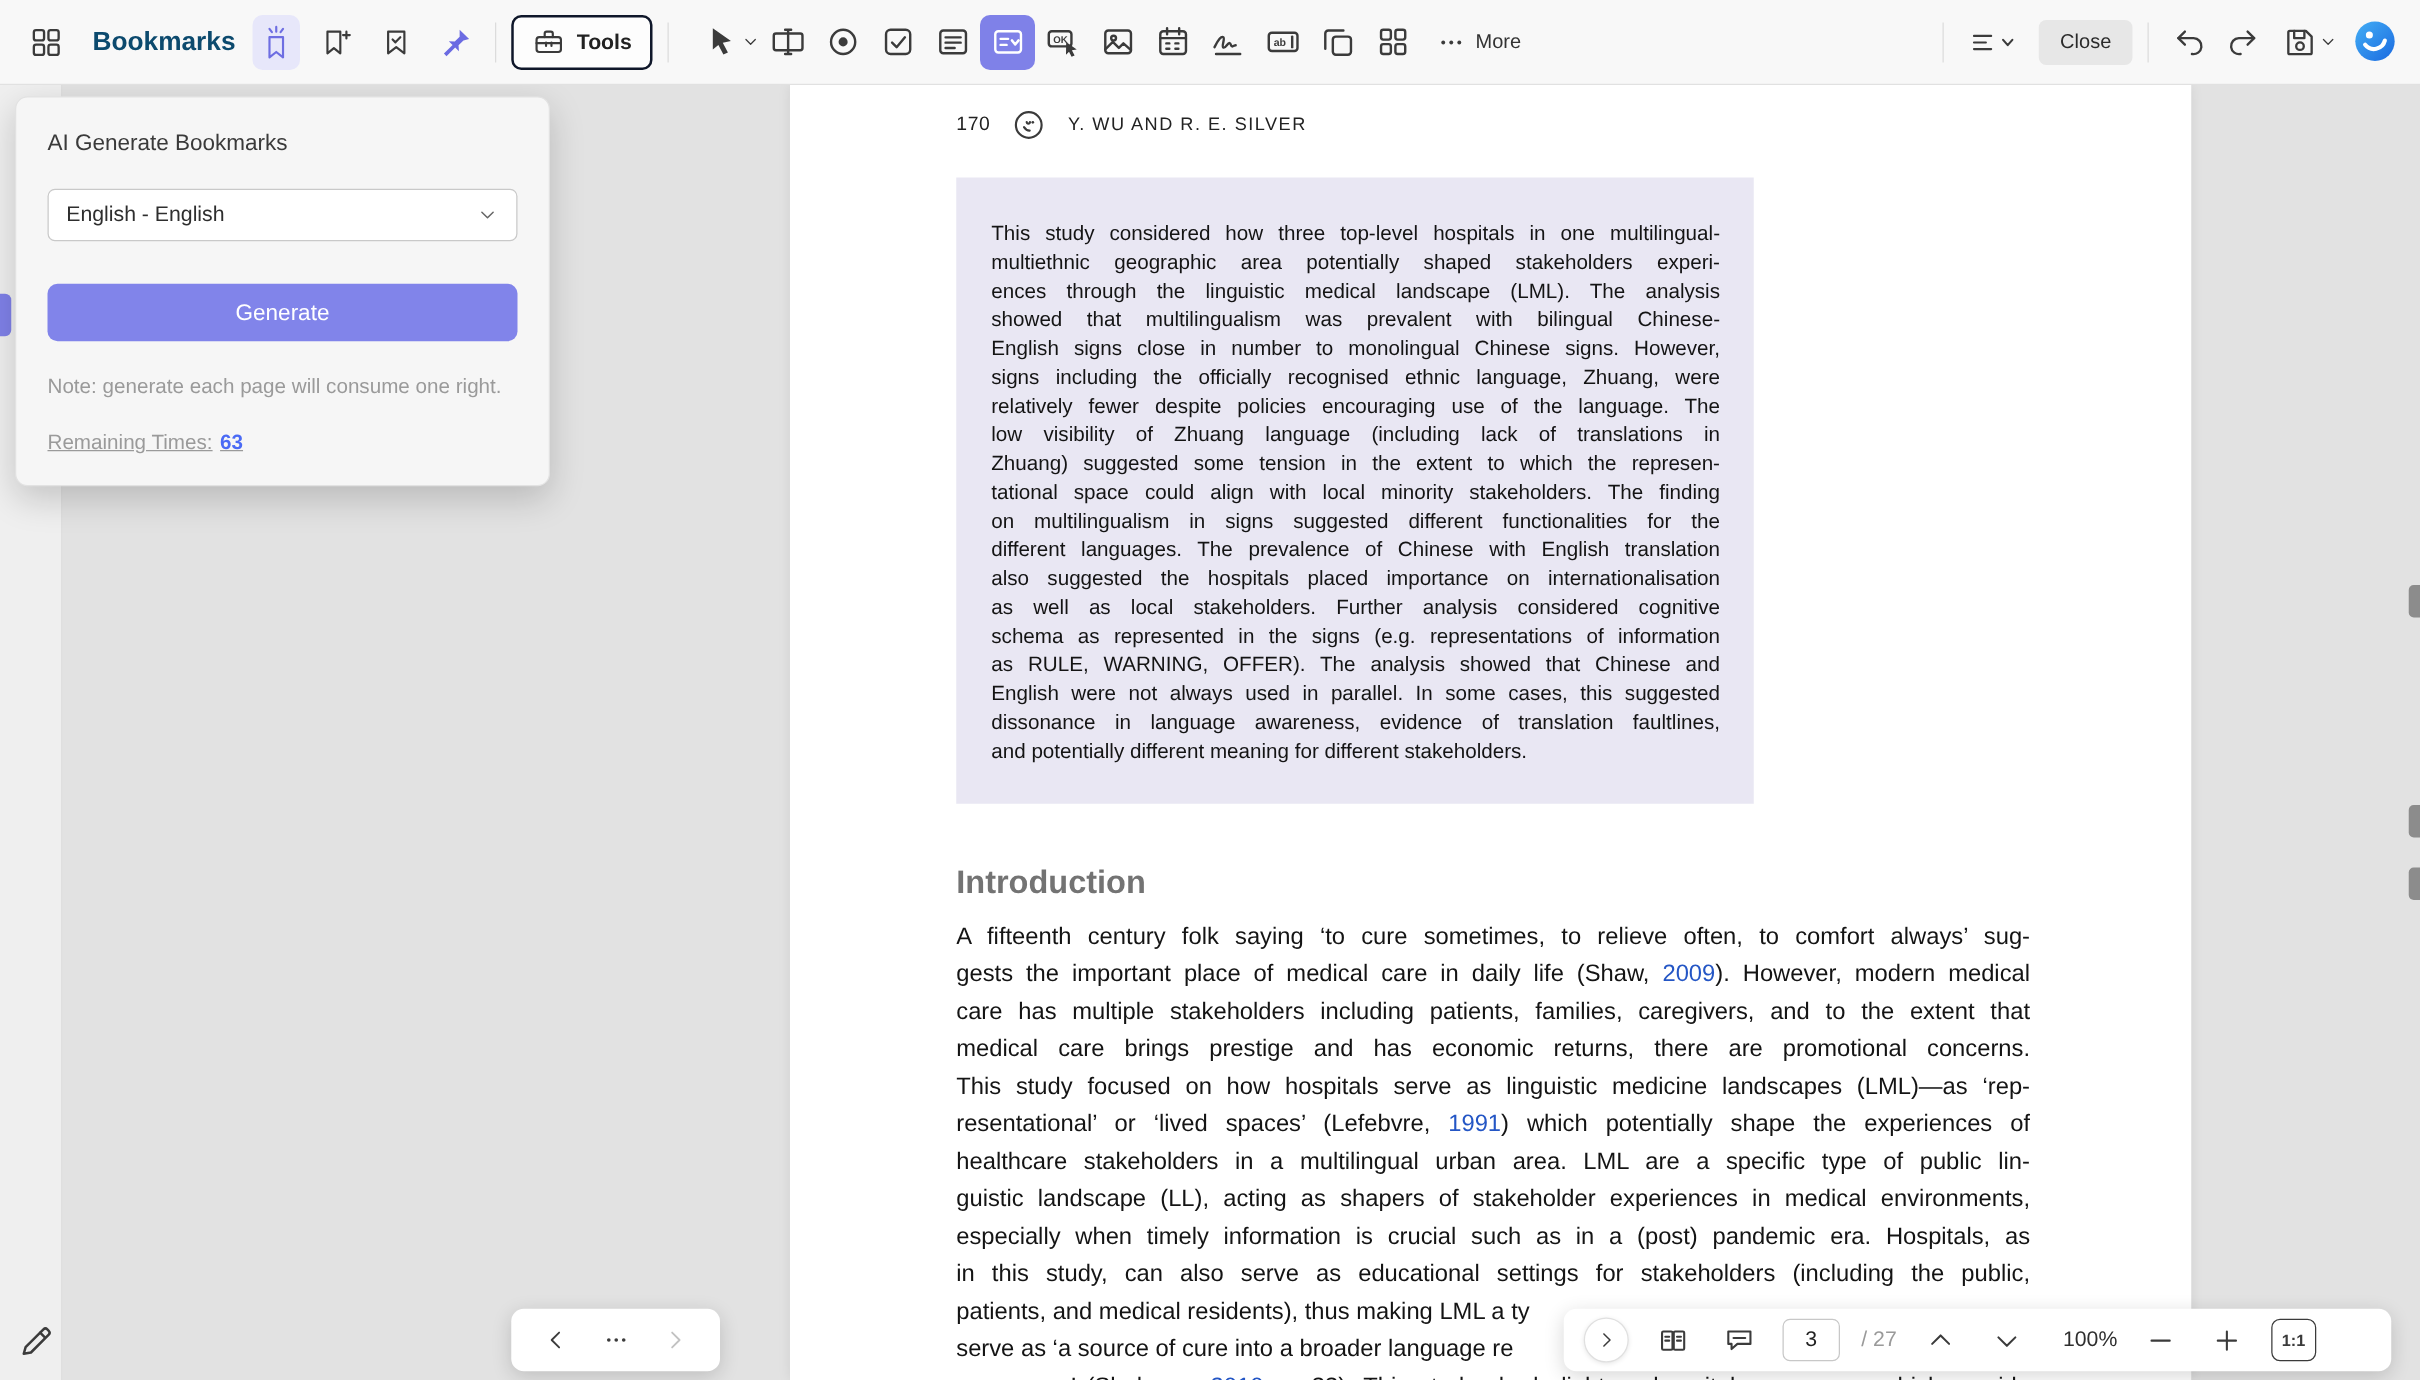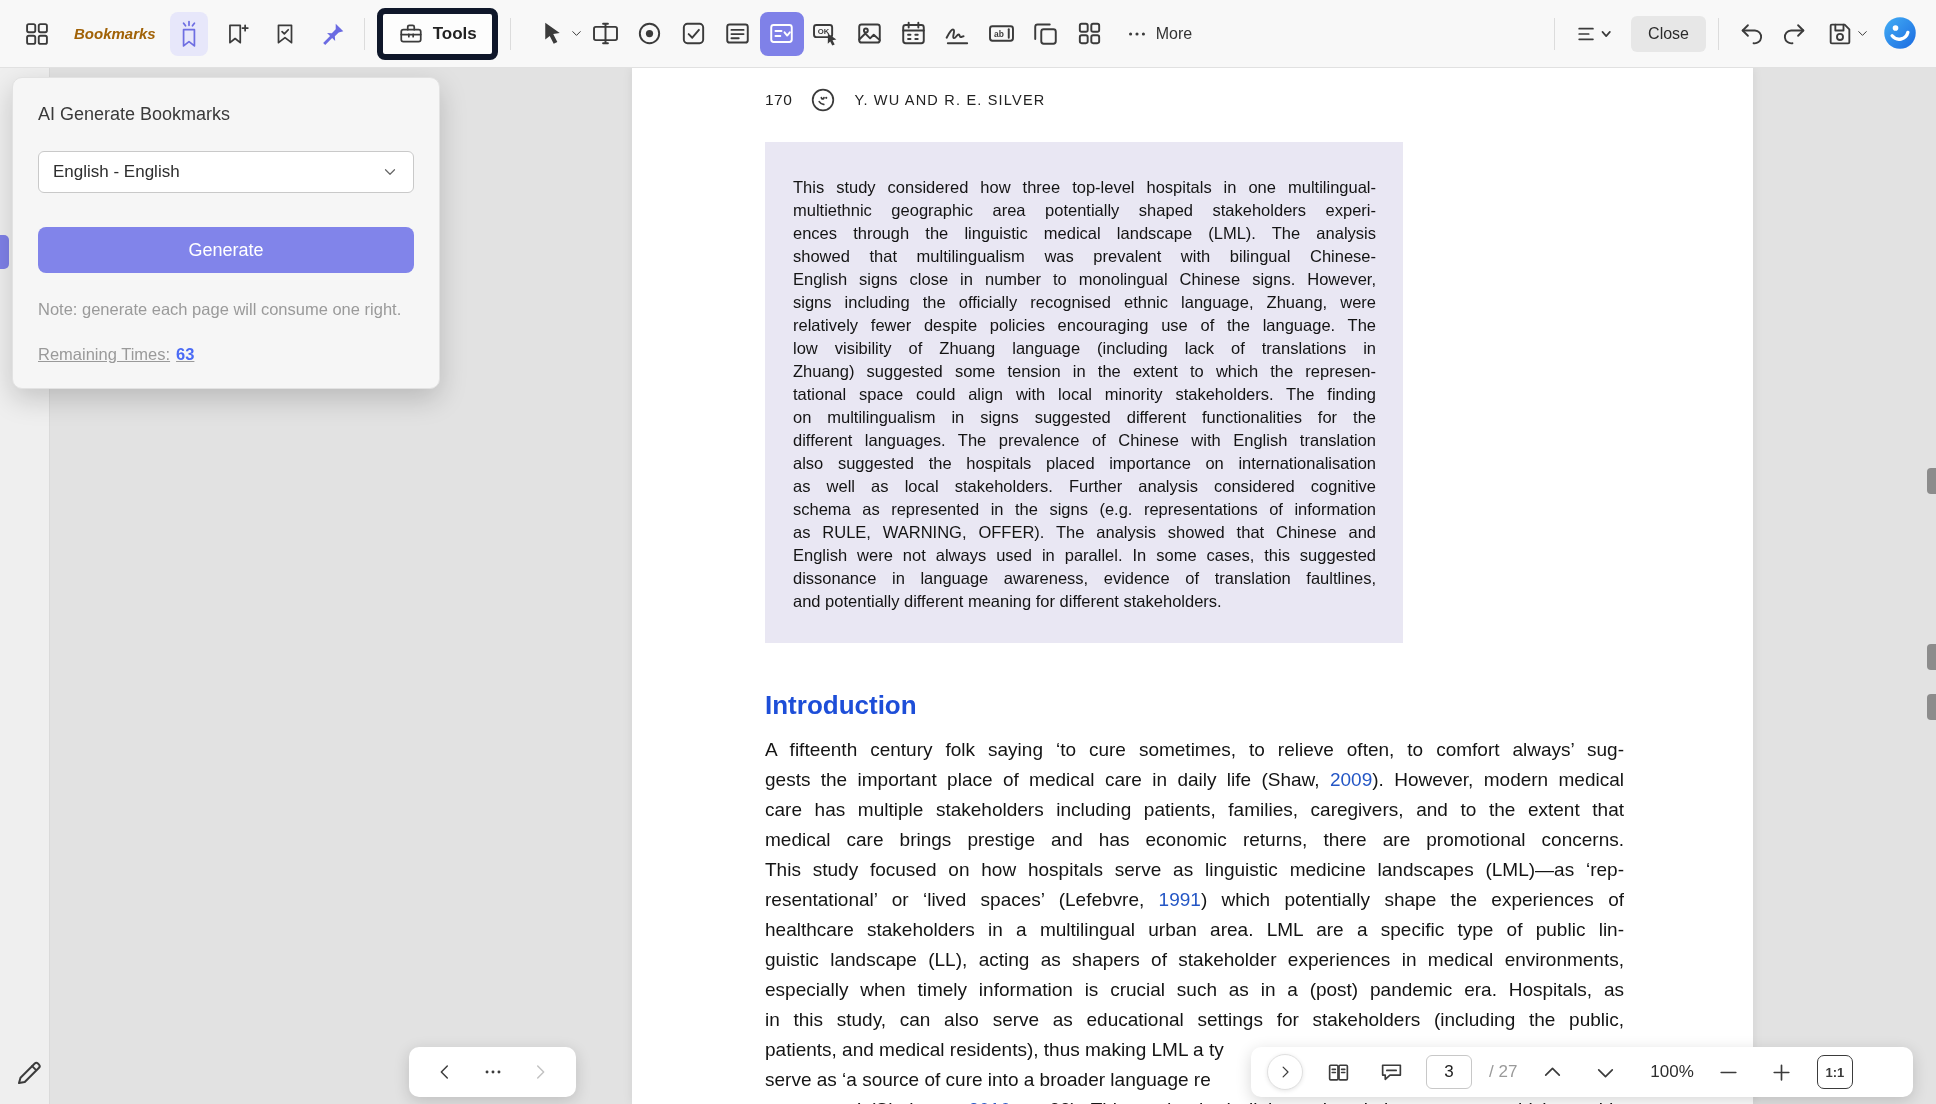--- a/index.html
+++ b/index.html
@@ -14,23 +14,23 @@
   
   .toolbar { position:absolute; left:0; top:0; width:1936px; height:68px; background:#f8f8f8;
              border-bottom:1px solid #e1e1e1; display:flex; align-items:center; padding:0 16px; z-index:60; }
   .tb-btn { width:42px; height:42px; display:flex; align-items:center; justify-content:center; border-radius:8px; flex:none; }
   .tb-btn svg { width:28px; height:28px; }
   .bm-btn { width:38px; height:44px; display:flex; align-items:center; justify-content:center; border-radius:8px; flex:none; }
   .bm-btn svg { width:26px; height:30px; }
   .bm-btn.active { background:#e7e7fa; }
   .bm-btn.active svg { stroke:#6e6ee2; }
   .bm-btn.pin svg path { fill:#6b6be2; stroke:none; }
-  .tb-label { font-size:15px; font-weight:700; color:#a16207; margin:0 14px 0 16px;font-style:italic; }
+  .tb-label { font-size:21px; font-weight:700; color:#0c4a6e; margin:0 14px 0 16px; }
   .tb-sep { width:1px; height:32px; background:#dcdcdc; margin:0 12px; flex:none; }
-  .tools-btn { display:flex; align-items:center; gap:9px; border:6px solid #0f172a; background:#fdfdfd;
+  .tools-btn { display:flex; align-items:center; gap:9px; border:2px solid #0f172a; background:#fdfdfd;
                border-radius:8px; padding:7px 15px; font-size:17px; font-weight:700; color:#222; flex:none; }
   .tools-btn svg { width:26px; height:26px; }
   .tool-group { display:flex; align-items:center; margin-left:8px; }
   .tool-btn { width:44px; height:44px; border-radius:8px; display:flex; align-items:center; justify-content:center; flex:none; }
   .tool-btn svg { width:29px; height:29px; }
   .tool-btn.selected { background:#7f81e8; }
   .tool-btn.selected svg { stroke:#fff; }
   .chev-sm { width:15px !important; height:15px !important; margin-left:-6px; }
   .more-btn { display:flex; align-items:center; gap:8px; margin-left:14px; font-size:16px; color:#333; flex:none; }
   .more-btn svg { width:22px; height:22px; }
@@ -52,21 +52,21 @@
           box-shadow:0 0 10px rgba(0,0,0,.08); overflow:hidden; }
   .content { position:absolute; left:133px; top:18px; width:859px; }
   .docheader { display:flex; align-items:center; gap:18px; height:28px; color:#222; }
   .folio { font-size:15.5px; letter-spacing:.5px; }
   .docheader svg { width:26px; height:26px; }
   .authors { font-size:14.5px; letter-spacing:1.2px; }
   .abstract-box { margin-top:28px; width:638px; background:#e9e7f3; padding:34px 27px 30px 28px; }
   .aline { font-size:16.5px; line-height:23px; height:23px; overflow:hidden; color:#141414; }
   .jline { text-align:justify; text-align-last:justify; }
   .nojust { text-align-last:left; }
-  .intro-heading { margin-top:46px; font-size:26px; line-height:32px; font-weight:700; color:#1d4ed8; }
+  .intro-heading { margin-top:46px; font-size:26px; line-height:32px; font-weight:700; color:#737373; }
   .body-par { margin-top:14px; }
   .bline { font-size:19px; line-height:30px; height:30px; overflow:hidden; color:#141414; }
   .cite { color:#2456c5; }
 
   
   .popup { position:absolute; left:12px; top:9px; width:428px; background:#f6f6f6; border:1px solid #e2e2e2;
            border-radius:10px; box-shadow:0 10px 28px rgba(0,0,0,.18); padding:26px 25px 24px; z-index:50; }
   .popup-title { font-size:18px; color:#3a3a3a; margin-bottom:26px; }
   .select-box { height:42px; background:#fff; border:1px solid #c9c9c9; border-radius:6px; display:flex;
                 align-items:center; justify-content:space-between; padding:0 14px; font-size:17px; color:#2e2e2e; margin-bottom:34px; }

